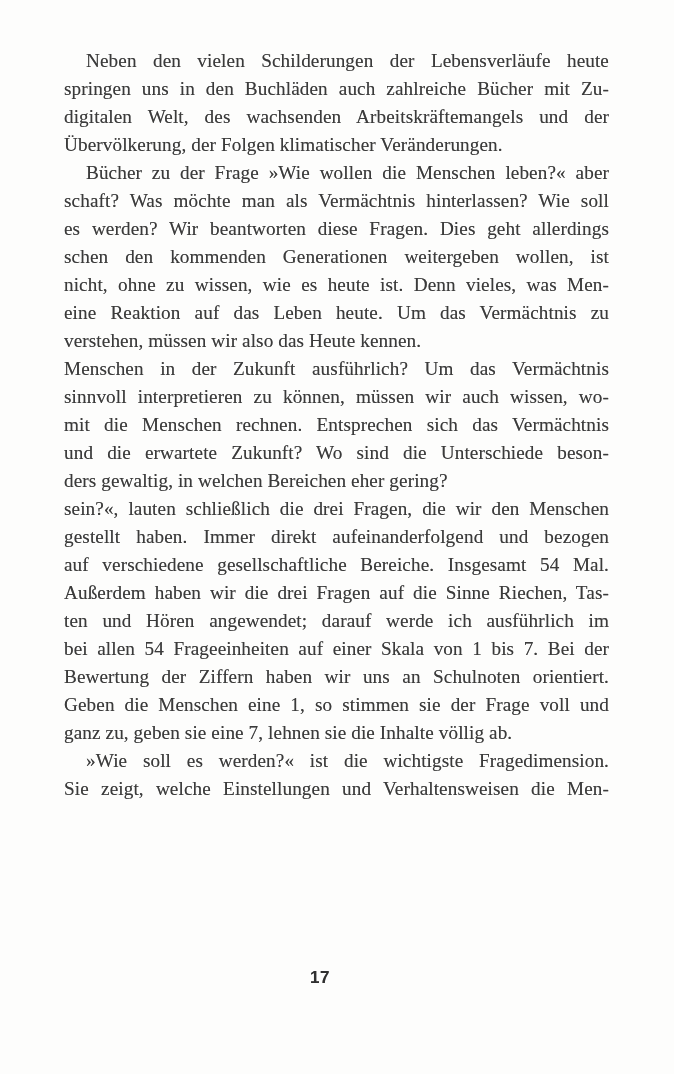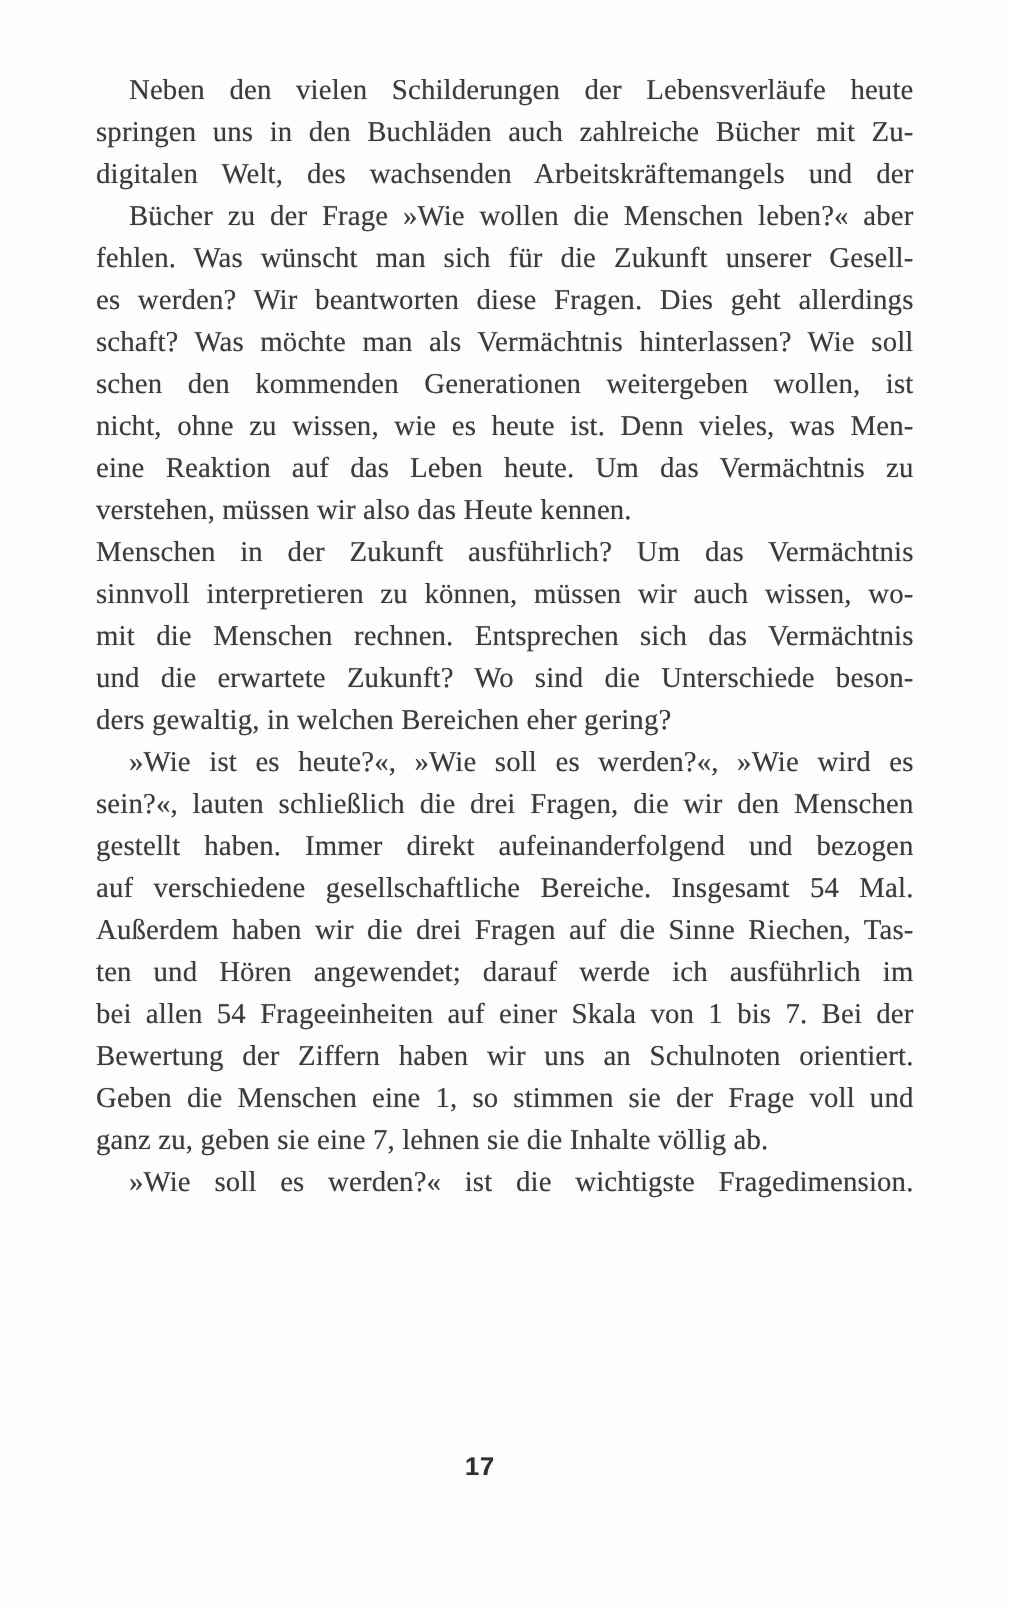--- a/index.html
+++ b/index.html
@@ -68,48 +68,48 @@
 </style>
 </head>
 <body>
 
 <div class="page">
   <div class="text-block">
       <div class="paragraph">
         <div class="line first">Neben den vielen Schilderungen der Lebensverläufe heute</div>
         <div class="line">springen uns in den Buchläden auch zahlreiche Bücher mit Zu-</div>
         <div class="line">digitalen Welt, des wachsenden Arbeitskräftemangels und der</div>
+        <div class="line para-end">Übervölkerung, der Folgen klimatischer Veränderungen.</div>
       </div>
       <div class="paragraph">
         <div class="line first">Bücher zu der Frage »Wie wollen die Menschen leben?« aber</div>
-        <div class="line">fehlen. Was wünscht man sich für die Zukunft unserer Gesell-</div>
+        <div class="line">schaft? Was möchte man als Vermächtnis hinterlassen? Wie soll</div>
         <div class="line">es werden? Wir beantworten diese Fragen. Dies geht allerdings</div>
-        <div class="line">schaft? Was möchte man als Vermächtnis hinterlassen? Wie soll</div>
         <div class="line">schen den kommenden Generationen weitergeben wollen, ist</div>
         <div class="line">nicht, ohne zu wissen, wie es heute ist. Denn vieles, was Men-</div>
         <div class="line">eine Reaktion auf das Leben heute. Um das Vermächtnis zu</div>
         <div class="line para-end">verstehen, müssen wir also das Heute kennen.</div>
       </div>
       <div class="paragraph">
         <div class="line">Menschen in der Zukunft ausführlich? Um das Vermächtnis</div>
         <div class="line">sinnvoll interpretieren zu können, müssen wir auch wissen, wo-</div>
         <div class="line">mit die Menschen rechnen. Entsprechen sich das Vermächtnis</div>
         <div class="line">und die erwartete Zukunft? Wo sind die Unterschiede beson-</div>
         <div class="line para-end">ders gewaltig, in welchen Bereichen eher gering?</div>
       </div>
       <div class="paragraph">
-        <div class="line first">»Wie ist es heute?«, »Wie soll es werden?«, »Wie wird es</div>
         <div class="line">sein?«, lauten schließlich die drei Fragen, die wir den Menschen</div>
         <div class="line">gestellt haben. Immer direkt aufeinanderfolgend und bezogen</div>
         <div class="line">auf verschiedene gesellschaftliche Bereiche. Insgesamt 54 Mal.</div>
         <div class="line">Außerdem haben wir die drei Fragen auf die Sinne Riechen, Tas-</div>
         <div class="line">ten und Hören angewendet; darauf werde ich ausführlich im</div>
         <div class="line">bei allen 54 Frageeinheiten auf einer Skala von 1 bis 7. Bei der</div>
         <div class="line">Bewertung der Ziffern haben wir uns an Schulnoten orientiert.</div>
         <div class="line">Geben die Menschen eine 1, so stimmen sie der Frage voll und</div>
         <div class="line para-end">ganz zu, geben sie eine 7, lehnen sie die Inhalte völlig ab.</div>
       </div>
       <div class="paragraph">
         <div class="line first">»Wie soll es werden?« ist die wichtigste Fragedimension.</div>
+        <div class="line">Sie zeigt, welche Einstellungen und Verhaltensweisen die Men-</div>
       </div>
     </div>
   <div class="folio">17</div>
 </div>
 
 </body></html>

